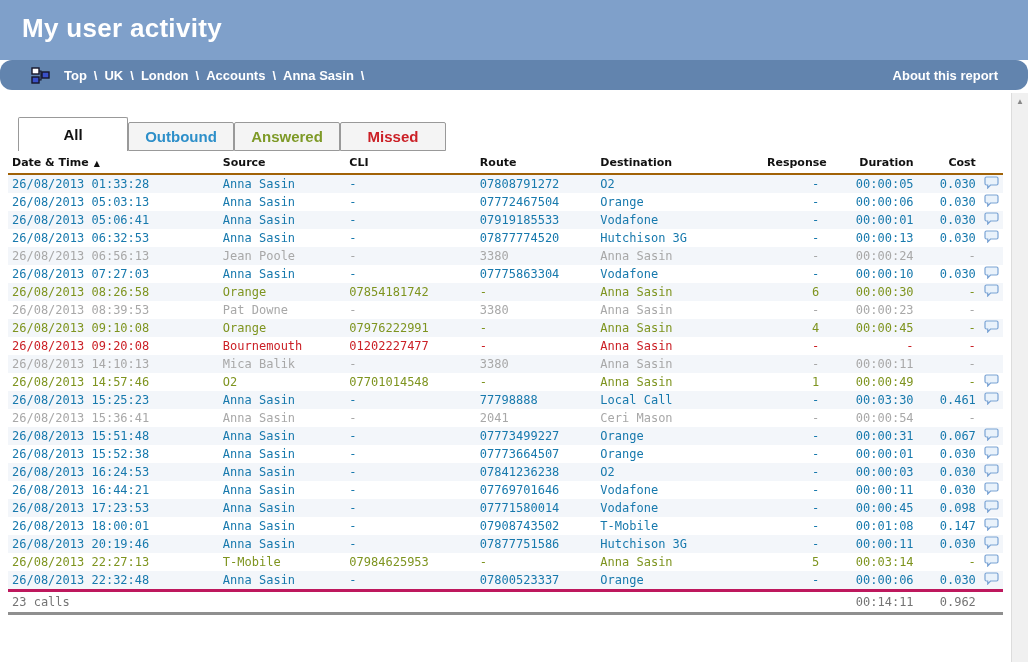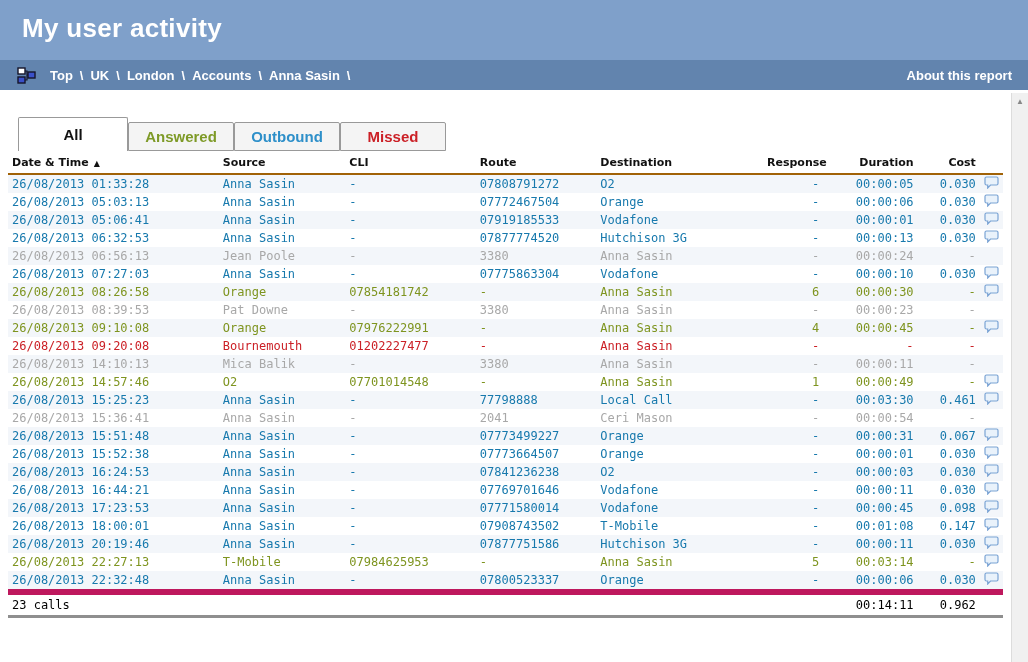--- a/index.html
+++ b/index.html
@@ -13,21 +13,21 @@
     position:absolute;left:22px;top:13px;margin:0;color:#fff;
     font-size:26px;font-weight:bold;letter-spacing:.3px;
   }
   .banner .timestamp{
     position:absolute;right:16px;top:12px;color:#fff;font-size:17px;
     font-weight:bold;white-space:pre;
   }
   
   .crumbbar{
     height:30px;background:#6284ae;display:flex;align-items:center;
-    padding:0 16px;box-sizing:border-box;
+    padding:0 30px;box-sizing:border-box;border-radius:12px;
   }
   .crumb-icon{display:flex;align-items:center;margin-right:14px;}
   .crumbs{color:#fff;font-weight:bold;font-size:13px;}
   .crumbs .crumb{cursor:pointer;}
   .crumbs .sep{margin:0 7px;font-weight:bold;}
   .about{margin-left:auto;color:#fff;font-weight:bold;font-size:13px;cursor:pointer;}
   
   .tabs{margin:27px 0 0 18px;display:flex;align-items:flex-end;height:34px;}
   .tab{
     box-sizing:border-box;border:1px solid #999;background:#f4f4f4;
@@ -53,21 +53,21 @@
   th.r{text-align:right;}
   td{padding:2px 4px;line-height:14px;white-space:nowrap;overflow:hidden;}
   td.r{text-align:right;}
   td.icon-cell{padding:1px 2px;text-align:center;}
   tbody tr:nth-child(odd){background:#f3f6fa;}
   tr.row-outbound{color:#1779ad;}
   tr.row-answered{color:#7e941f;}
   tr.row-internal{color:#a8a8a8;}
   tr.row-missed{color:#cb2026;}
   tfoot td{
-    color:#000000;border-top:6px solid #be185d;border-bottom:3px solid #8f8f8f;
+    color:#737373;border-top:3px solid #be185d;border-bottom:3px solid #8f8f8f;
     padding:3px 4px;font-size:12px;
   }
   
   .scrollbar{
     position:absolute;top:93px;right:0;width:17px;bottom:0;
     background:#f0f0f0;border-left:1px solid #dcdcdc;box-sizing:border-box;
   }
   .scroll-up{
     height:17px;display:flex;align-items:center;justify-content:center;
     color:#888;font-size:8px;cursor:pointer;
@@ -88,22 +88,22 @@
       <rect x="12" y="5" width="7" height="6" fill="#3a50c8" stroke="#15152a" stroke-width="1.4"></rect>
       <path d="M9 4 H11 V8 H12 M9 13 H11 V8" stroke="#15152a" stroke-width="1.2" fill="none"></path>
     </svg>
   </span>
   <span class="crumbs" id="crumbs"><span class="crumb">Top</span><span class="sep">\</span><span class="crumb">UK</span><span class="sep">\</span><span class="crumb">London</span><span class="sep">\</span><span class="crumb">Accounts</span><span class="sep">\</span><span class="crumb">Anna Sasin</span><span class="sep">\</span></span>
   <span class="about">About this report</span>
 </div>
 
 <div class="tabs" id="tabs">
     <div class="tab active" style="color: rgb(17, 17, 17);">All</div>
+    <div class="tab" style="color: rgb(45, 143, 201);">Outbound</div>
     <div class="tab" style="color: rgb(126, 154, 39);">Answered</div>
-    <div class="tab" style="color: rgb(45, 143, 201);">Outbound</div>
     <div class="tab" style="color: rgb(203, 32, 38);">Missed</div>
   </div>
 
 <table>
   <colgroup>
     <col style="width:210px">
       <col style="width:126px">
       <col style="width:130px">
     <col style="width:120px">
       <col style="width:166px">

